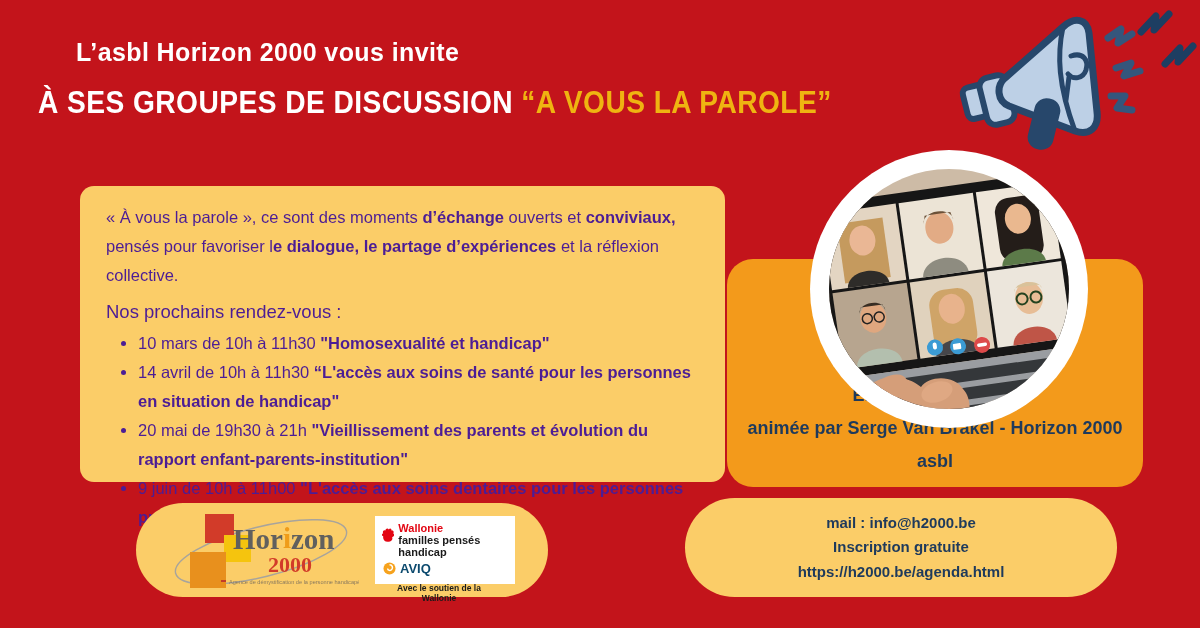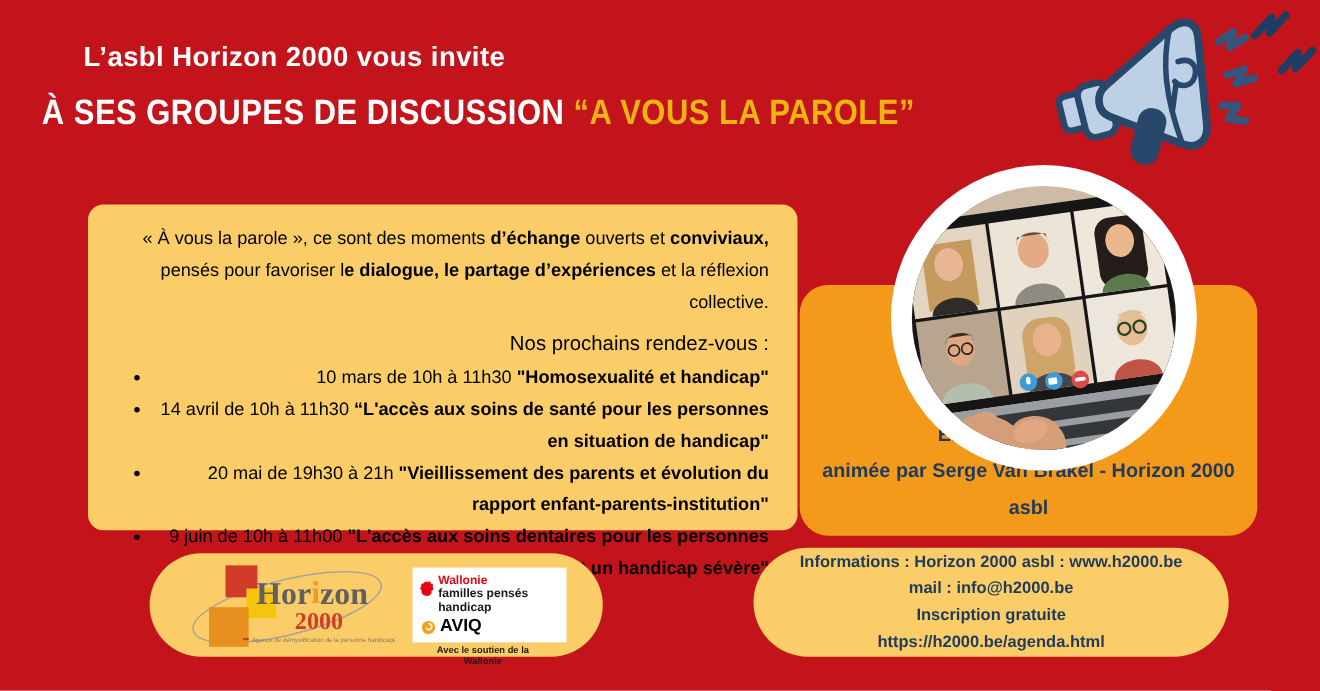--- a/index.html
+++ b/index.html
@@ -11,21 +11,21 @@
   .title{position:absolute;left:38px;top:84px;font-size:32px;font-weight:800;white-space:nowrap;
          transform:scaleX(.88);transform-origin:0 50%;letter-spacing:.5px;}
   .title .t-white{color:#ffffff;}
   .title .t-gold{color:#efb411;}
 
   
   .megaphone{position:absolute;left:945px;top:0;}
 
   
   .panel-left{position:absolute;left:80px;top:186px;width:645px;height:296px;background:#fbcd68;
-              border-radius:14px;box-sizing:border-box;padding:17px 26px 0 26px;color:#000000;text-align:right;}
+              border-radius:14px;box-sizing:border-box;padding:17px 26px 0 26px;color:#4c1d95;}
   .panel-left p{margin:0;font-size:16.5px;line-height:29px;}
   .panel-left b{font-weight:800;}
   .rdv-heading{margin-top:11px;font-size:18.5px;font-weight:400;}
   .panel-left ul{margin:6px 0 0 0;padding-left:32px;}
   .panel-left li{font-size:16.5px;line-height:29px;}
 
   
   .panel-right{position:absolute;left:727px;top:259px;width:416px;height:228px;background:#f39a1b;border-radius:26px;}
   .conference{position:absolute;left:0;right:0;bottom:9px;text-align:center;color:#1e3a5c;
               font-size:18px;font-weight:800;line-height:33px;}
@@ -40,21 +40,21 @@
   .pill-info{left:685px;top:498px;width:432px;height:99px;border-radius:50px;color:#1e3a5c;
              display:flex;flex-direction:column;align-items:center;justify-content:center;}
   .pill-info div{font-size:15px;font-weight:800;line-height:24.5px;text-align:center;}
 
   
   .aviq{width:140px;height:68px;background:#ffffff;box-sizing:border-box;padding:7px 18px 0 6px;position:relative;}
   .aviq-row1{display:flex;align-items:flex-start;gap:4px;}
   .aviq-w{color:#e30613;font-size:11px;font-weight:800;line-height:11px;}
   .aviq-d{color:#1a1a1a;font-size:11px;font-weight:800;line-height:12px;}
   .aviq-row2{display:flex;align-items:center;gap:4px;margin:3px 0 0 2px;}
-  .aviq-a{color:#000000;font-size:16px;font-weight:800;}
+  .aviq-a{color:#0c4a6e;font-size:13px;font-weight:800;}
   .aviq-s{color:#1a1a1a;font-size:8.5px;font-weight:800;margin-top:7px;text-align:center;}
 </style>
 </head>
 <body>
 
 <div id="canvas">
 
   <div class="invite">L’asbl Horizon 2000 vous invite</div>
   <div class="title">
     <span class="t-white">À SES GROUPES DE DISCUSSION </span><span class="t-gold">“A VOUS LA PAROLE”</span>
@@ -202,19 +202,18 @@
           <circle cx="7" cy="7" r="6.5" fill="#f6a21d"></circle>
           <path d="M7,3 C10,3 11,6 9.5,8 C8,10 5,9 5,7" fill="none" stroke="#ffffff" stroke-width="1.6"></path>
         </svg>
         <span class="aviq-a">AVIQ</span>
       </div>
       <div class="aviq-s">Avec le soutien de la Wallonie</div>
     </div>
   </div>
 
   <div class="pill pill-info">
-    <div>Informations : Horizon 2000 asbl : www.h2000.be</div>
     <div>mail : info@h2000.be</div>
     <div>Inscription gratuite</div>
     <div>https://h2000.be/agenda.html</div>
   </div>
 
 </div>
 
 </body></html>

